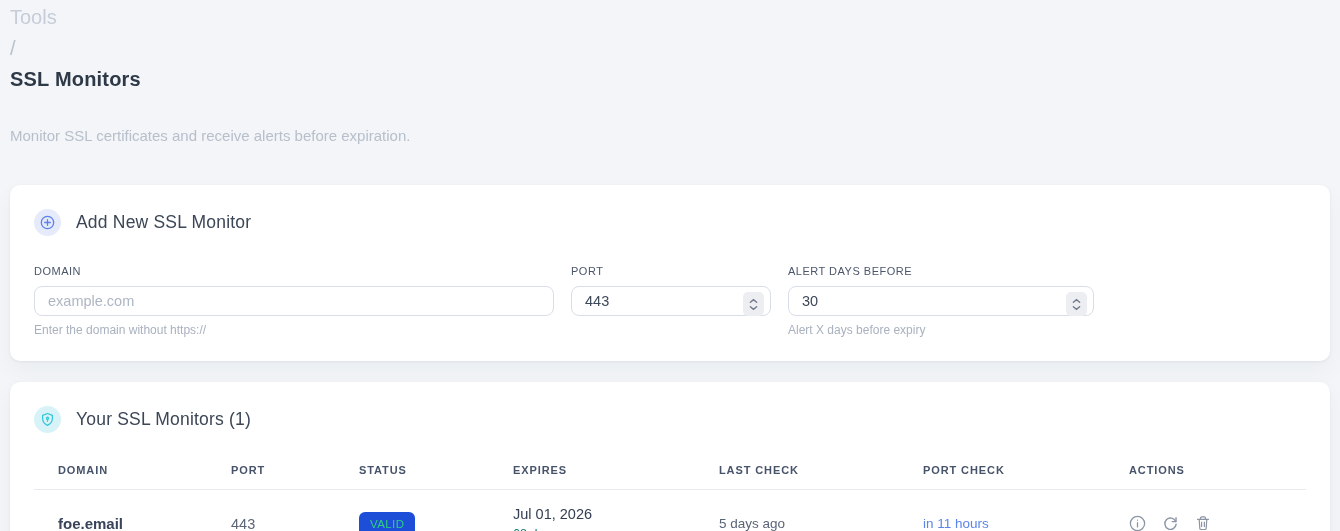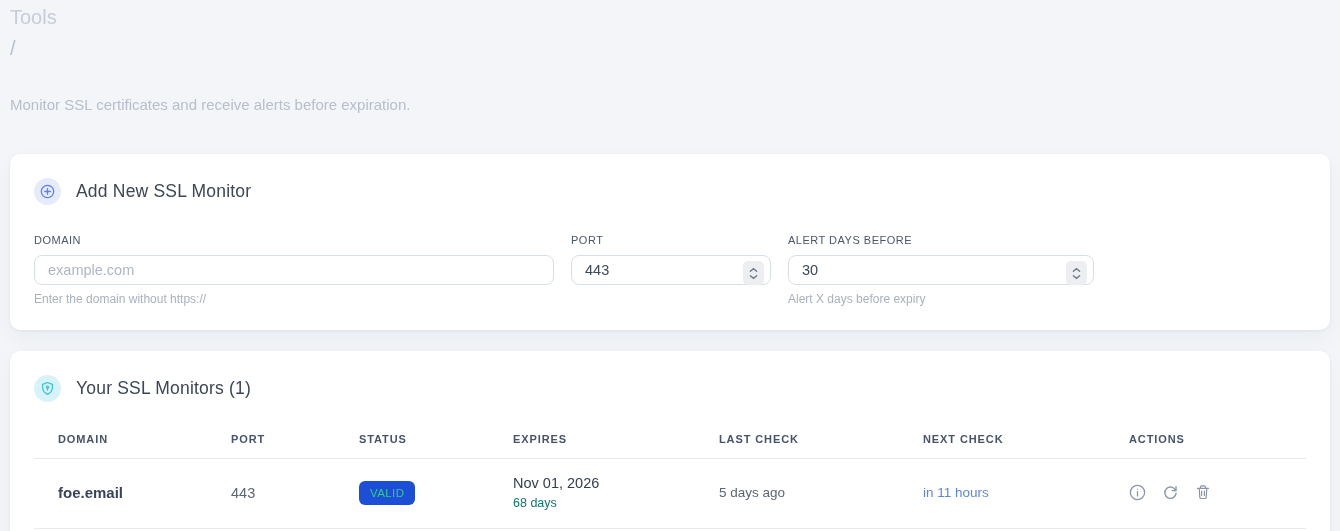--- a/index.html
+++ b/index.html
@@ -102,20 +102,21 @@
   }
 </style>
 </head>
 <body>
 
 <div class="page">
 
   <div class="breadcrumb">
     <span class="crumb-muted">Tools</span>
     <span class="crumb-sep">/</span>
+    <span class="crumb-current">SSL Monitors</span>
   </div>
   <div class="subtitle">Monitor SSL certificates and receive alerts before expiration.</div>
 
   <div class="card card-add">
     <div class="card-header">
       <span class="icon-badge badge-blue">
         <svg width="15" height="15" viewBox="0 0 16 16" fill="none" stroke="#5b82e9" stroke-width="1.4" stroke-linecap="round">
           <circle cx="8" cy="8" r="6.6"></circle>
             <line x1="8" y1="5" x2="8" y2="11"></line>
             <line x1="5" y1="8" x2="11" y2="8"></line>
@@ -187,33 +188,33 @@
           <col style="width:206px">
           <col>
       </colgroup>
       <thead>
         <tr>
           <th class="col-first">DOMAIN</th>
           <th>PORT</th>
           <th>STATUS</th>
           <th>EXPIRES</th>
           <th>LAST CHECK</th>
-          <th>NEXT CHECK</th>
+          <th>PORT CHECK</th>
           <th>ACTIONS</th>
         </tr>
       </thead>
       <tbody>
         <tr>
           <td class="col-first cell-domain">foe.email</td>
           <td>443</td>
           <td>
             <span class="badge-valid">VALID</span>
           </td>
           <td>
-            <div class="expires-date">Nov 01, 2026</div>
+            <div class="expires-date">Jul 01, 2026</div>
             <div class="expires-sub">68 days</div>
           </td>
           <td class="cell-last">5 days ago</td>
           <td class="cell-next">in 11 hours</td>
           <td>
             <div class="actions">
               <button class="action-btn">
                 <svg width="17" height="17" viewBox="0 0 16 16" fill="none" stroke="#8b95a6" stroke-width="1.2" stroke-linecap="round">
                   <circle cx="8" cy="8" r="6.7"></circle>
                   <line x1="8" y1="7.3" x2="8" y2="11.2"></line>

